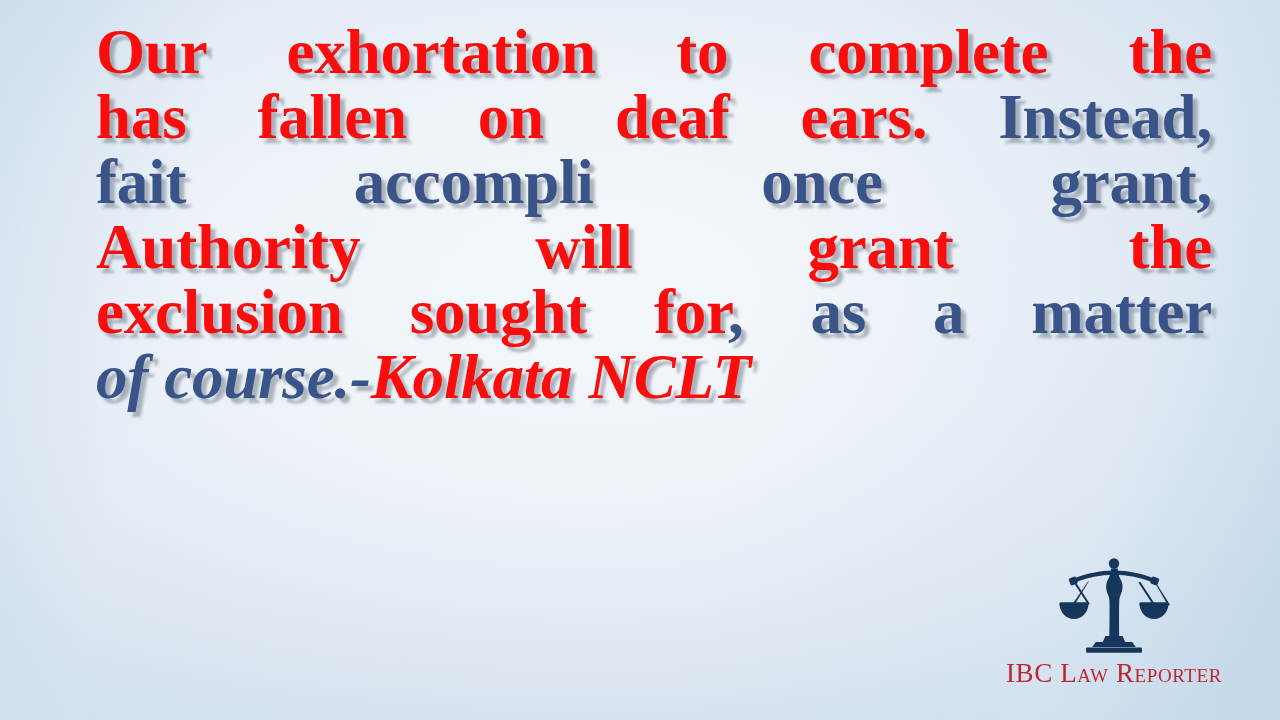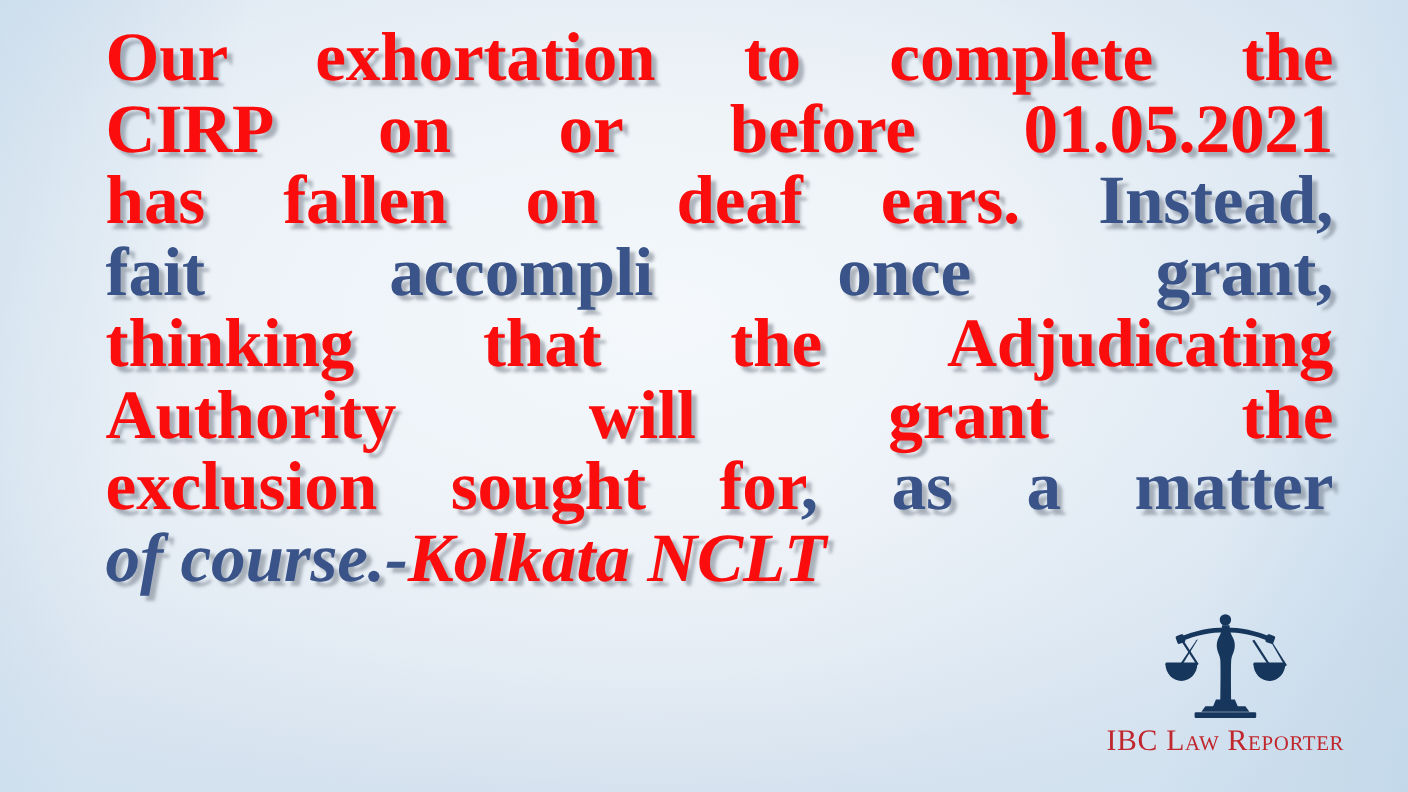--- a/index.html
+++ b/index.html
@@ -97,24 +97,22 @@
     white-space: nowrap;
   }
 </style>
 </head>
 <body>
 
 <div id="slide">
 
   <div id="quote-block">
       <span class="ln"><span class="red">Our exhortation to complete the</span></span>
-      <span class="ln"><span class="red">CIRP on or before 01.05.2021</span></span>
       <span class="ln"><span class="red">has fallen on deaf ears. </span><span class="navy">Instead,</span></span>
       <span class="ln"><span class="navy ital">fait accompli</span><span class="navy"> once grant,</span></span>
-      <span class="ln"><span class="red">thinking that the Adjudicating</span></span>
       <span class="ln"><span class="red">Authority will grant the</span></span>
       <span class="ln"><span class="red">exclusion sought for</span><span class="navy">, as a matter</span></span>
       <span class="ln last"><span class="navy">of course.-</span><span class="red">Kolkata NCLT</span></span>
     </div>
 
   <div id="logo">
     <svg id="logo-mark" viewBox="0 0 112 100" aria-hidden="true">
       <g fill="#16365c">
 
         <circle cx="56" cy="7.5" r="5.2"></circle>

